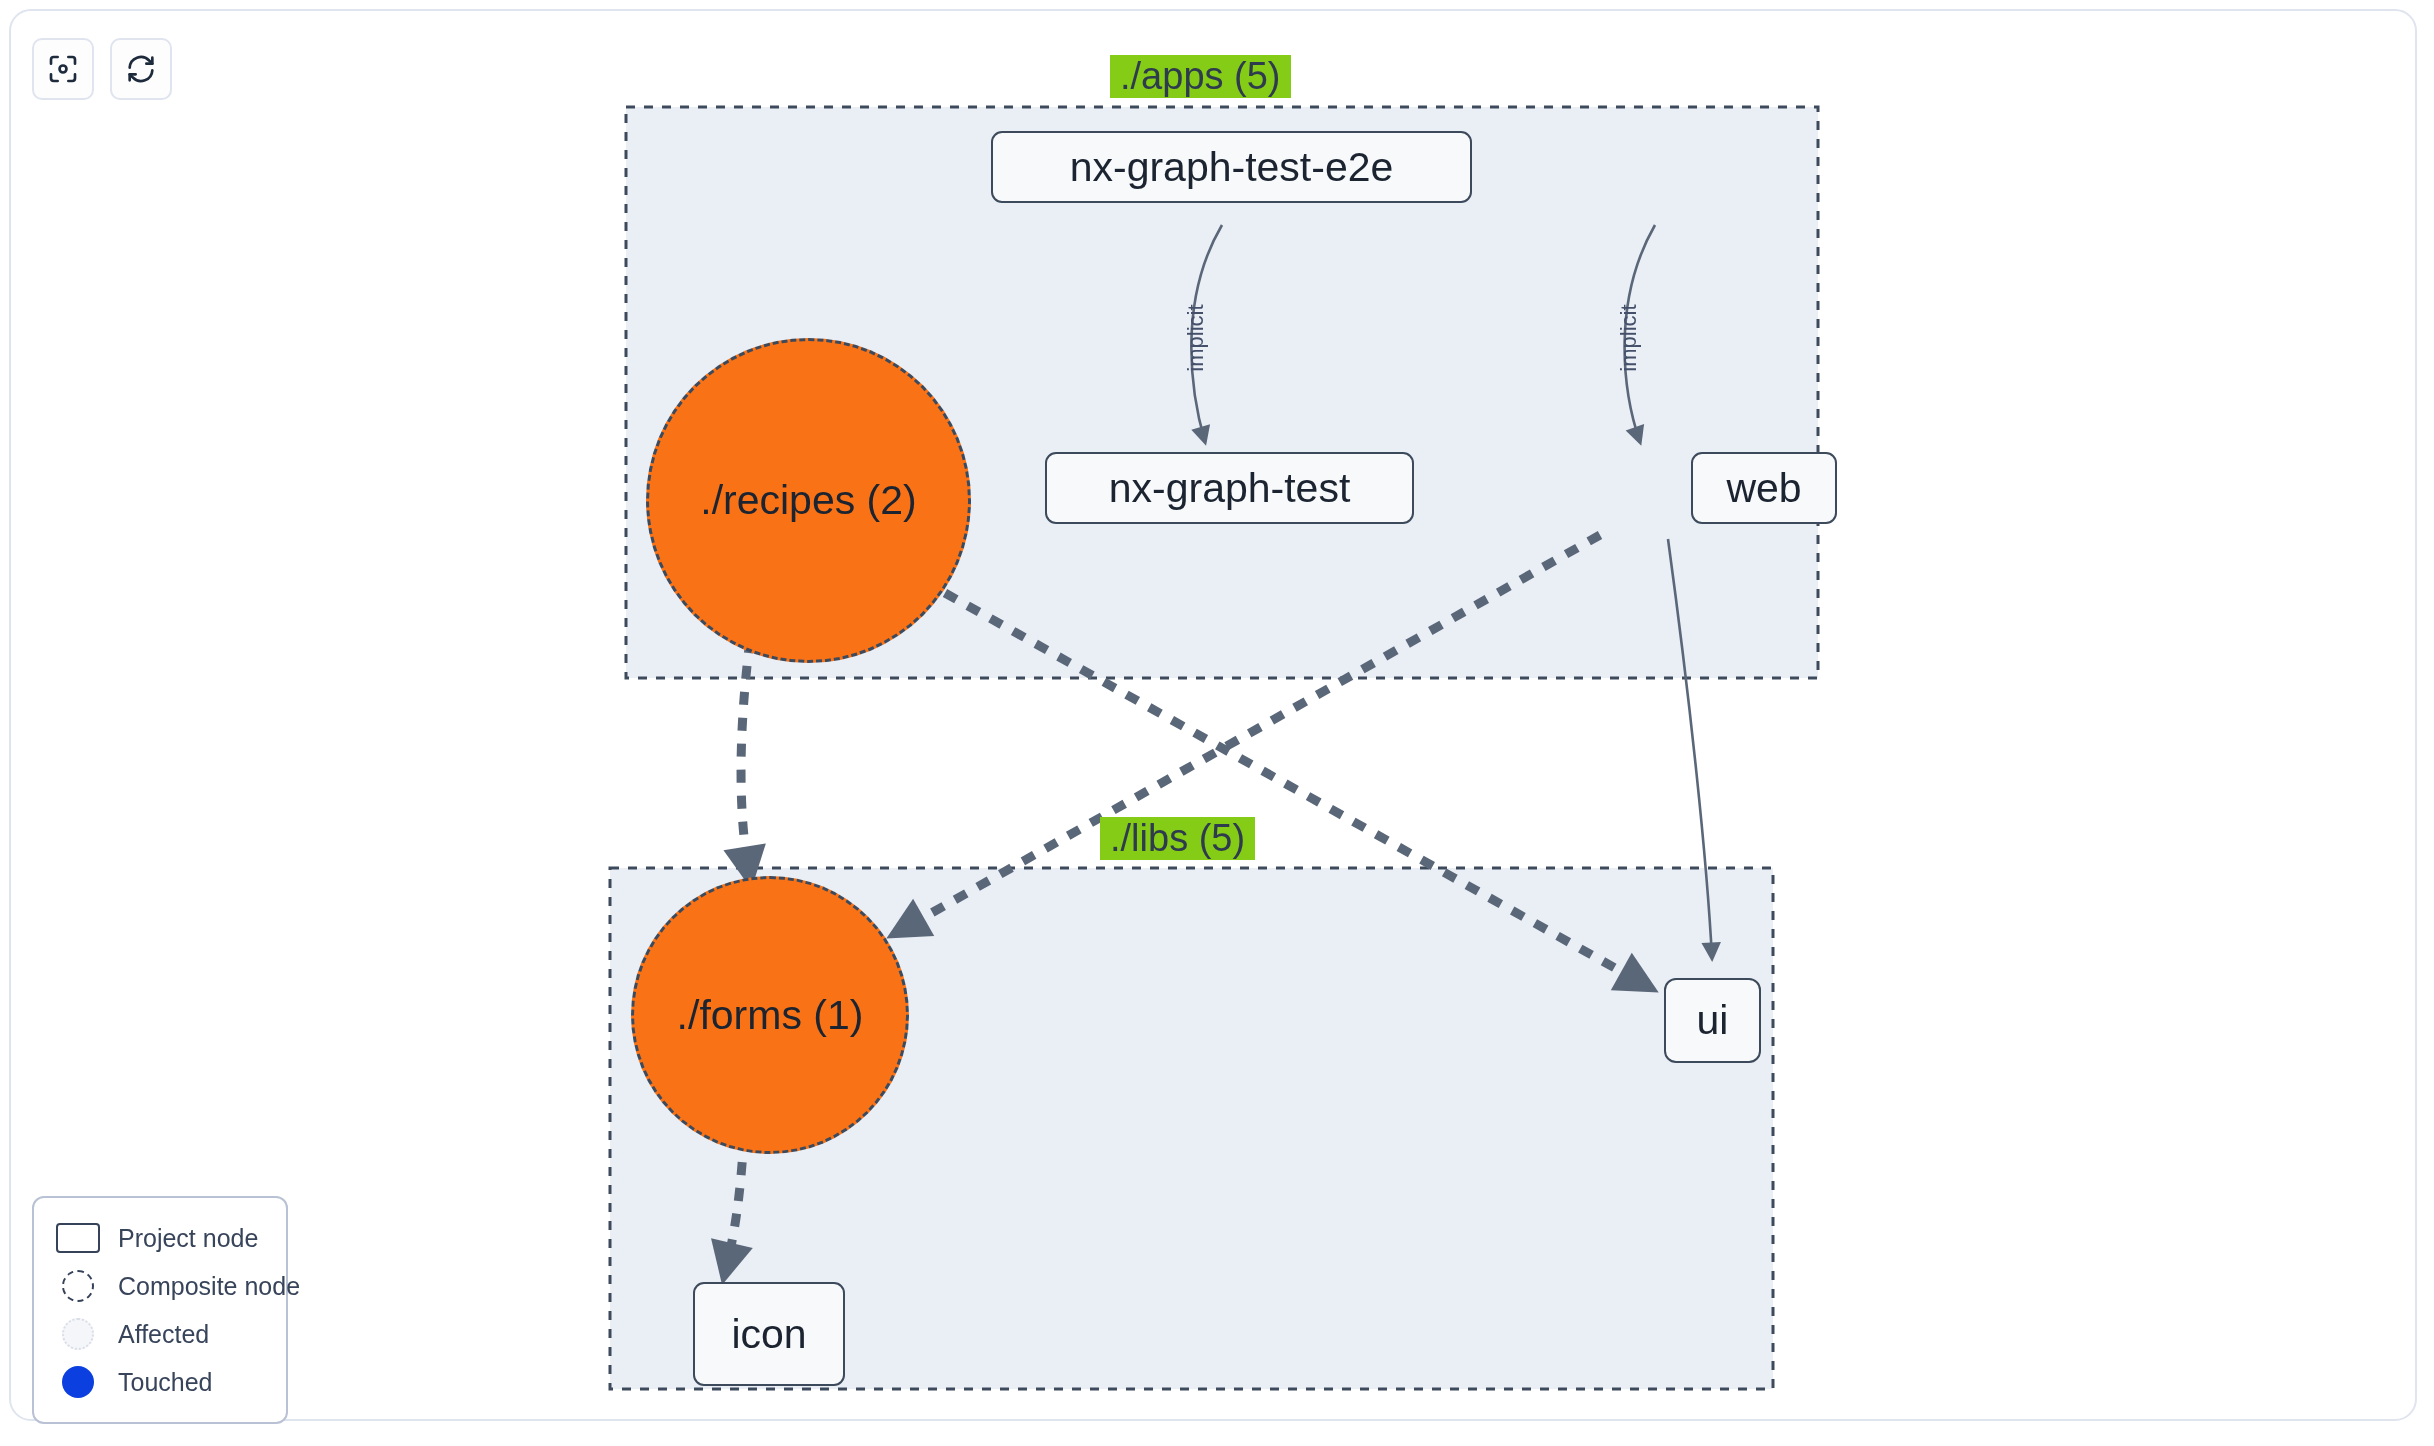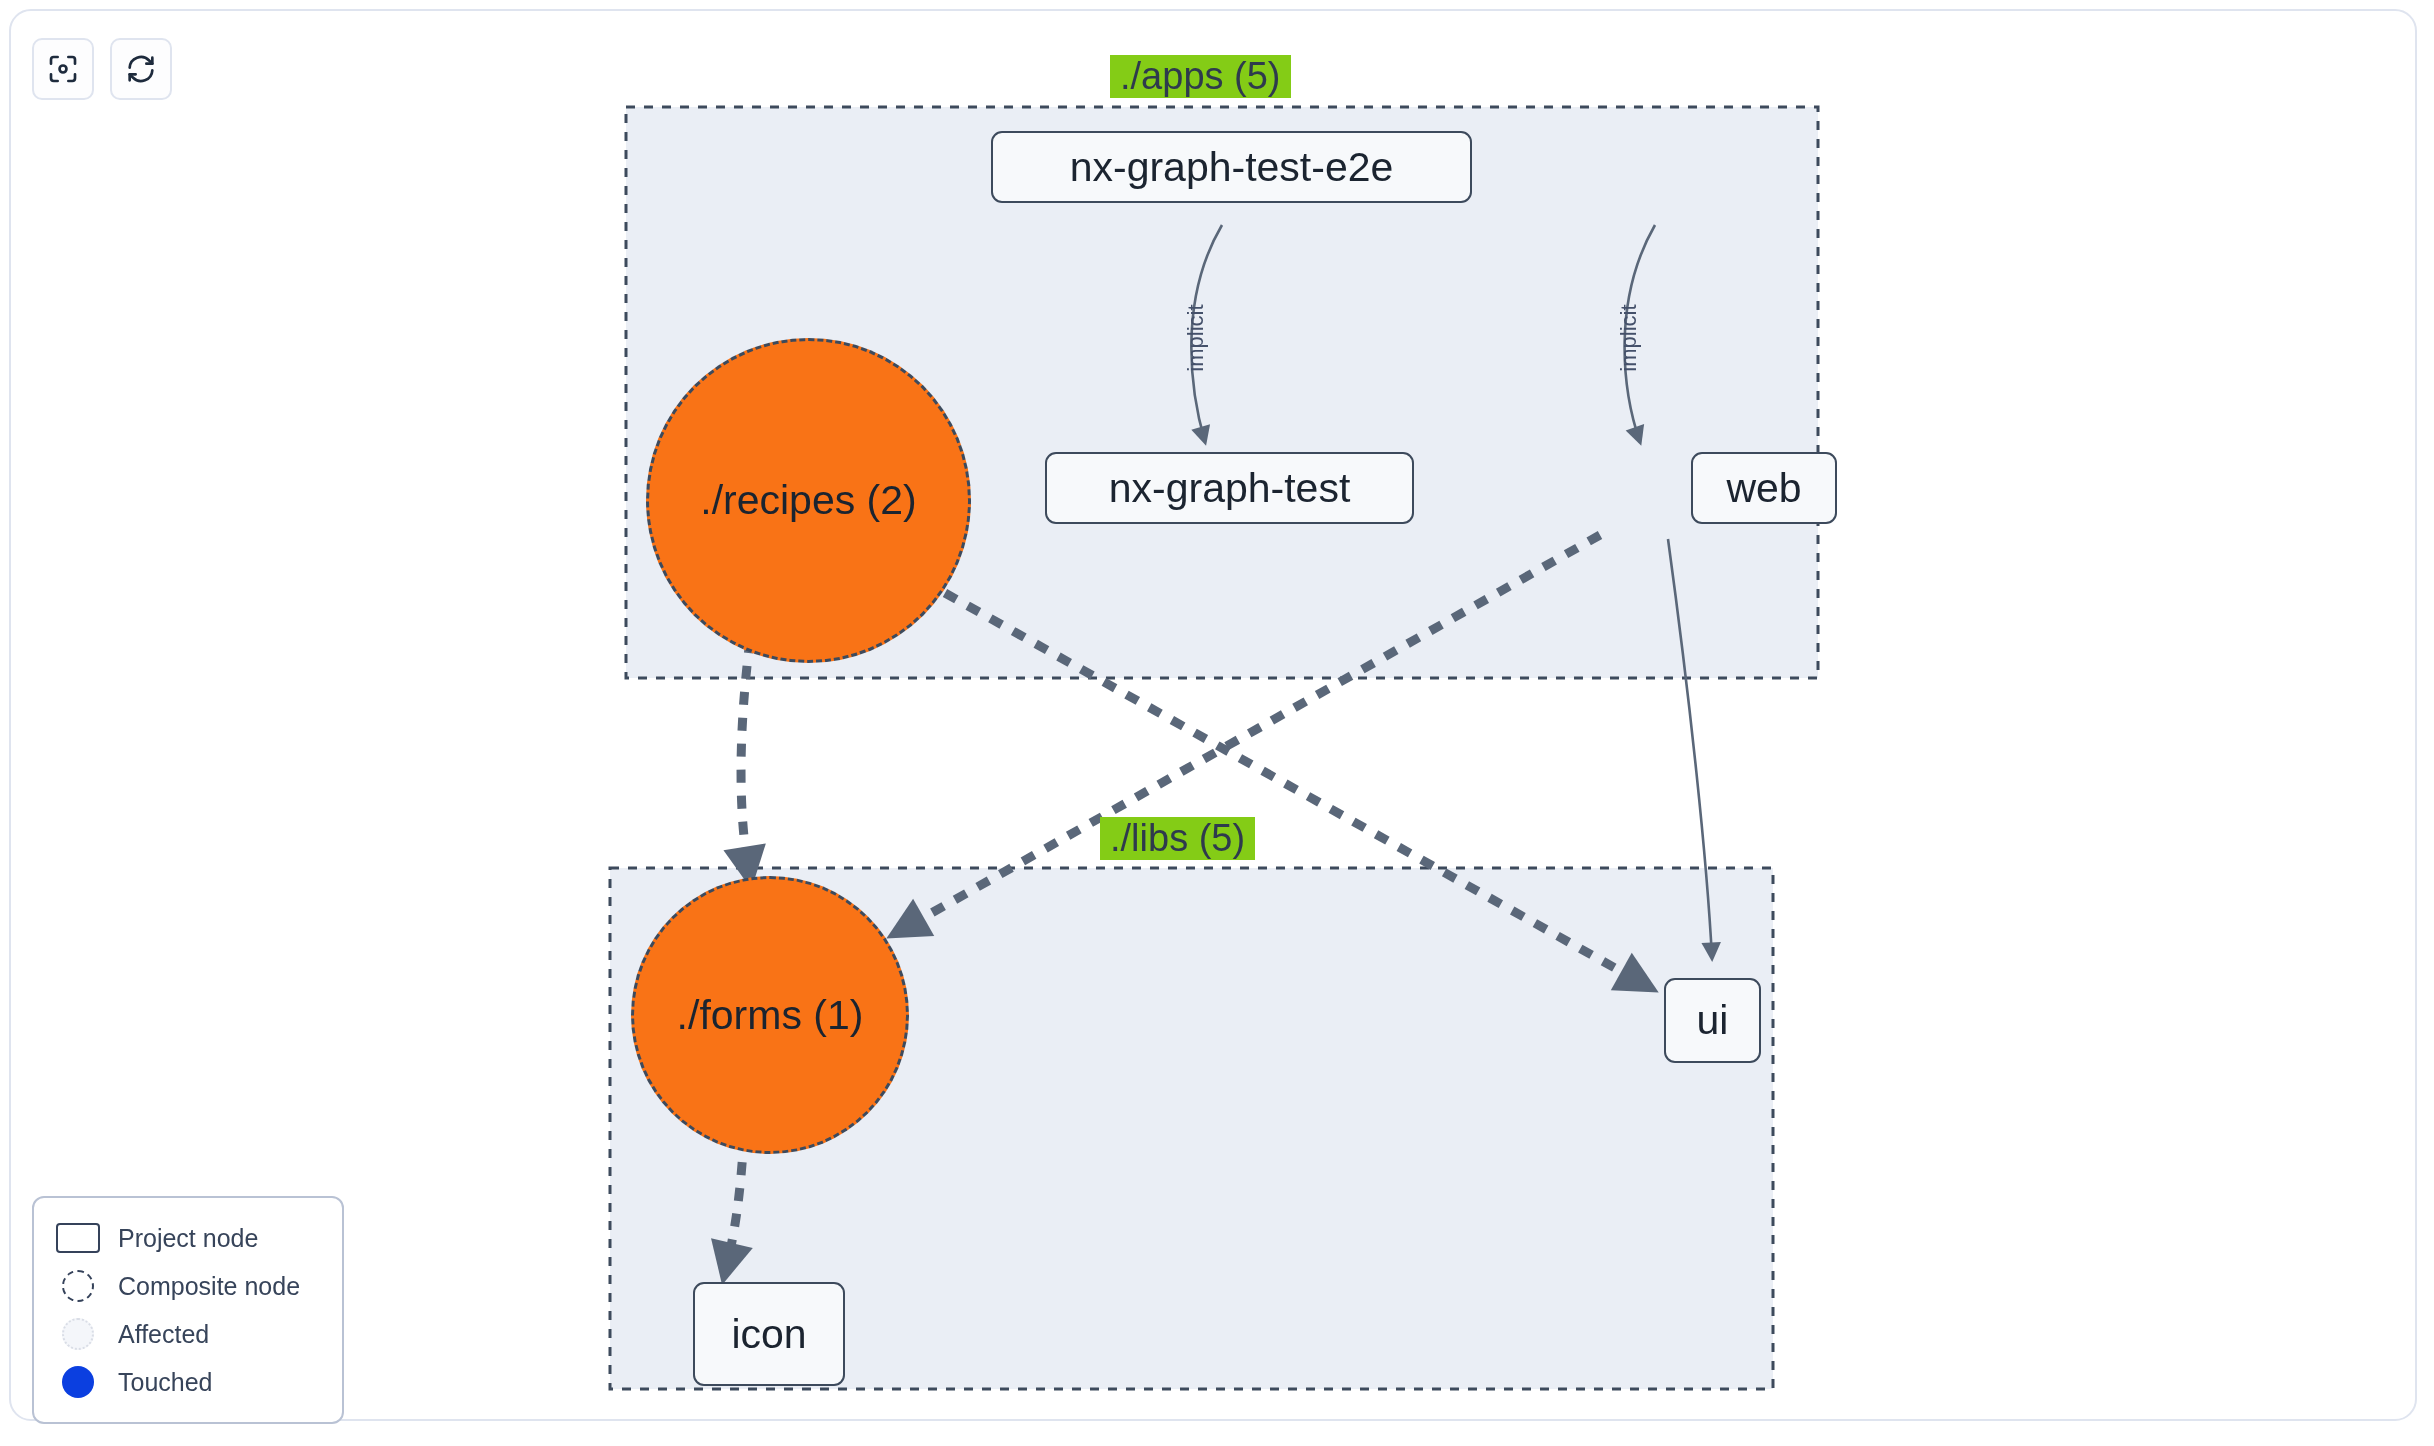--- a/index.html
+++ b/index.html
@@ -119,21 +119,21 @@
     z-index: 26;
     white-space: nowrap;
     pointer-events: none;
   }
 
   
   #legend {
     position: absolute;
     left: 32px;
     top: 1196px;
-    width: 312px;
+    width: 256px;
     border: 2px solid #b9c2d4;
     border-radius: 12px;
     background: #ffffff;
     padding: 16px 14px;
     box-sizing: border-box;
     z-index: 50;
   }
   .legend-row {
     display: flex;
     align-items: center;
@@ -261,21 +261,21 @@
 
 
   <div class="node" style="left:1045px; top:452px; width:369px; height:72px;">
     <span>nx-graph-test</span>
   </div>
 
   <div class="node" style="left:1691px; top:452px; width:146px; height:72px;">
     <span>web</span>
   </div>
 
-  <div class="node" style="left:1664px; top:978px; width:97px; height:85px;">
+  <div class="node" style="left:1664px; top:978px; width:97px; height:85px;border-radius:12px;">
     <span>ui</span>
   </div>
 
   <div class="node" style="left:693px; top:1282px; width:152px; height:104px;">
     <span>icon</span>
   </div>
 
   <div class="edge-label" style="left:1146px; top:325px; width:100px; text-align:center;">implicit</div>
 
   <div class="edge-label" style="left:1579px; top:325px; width:100px; text-align:center;">implicit</div>

